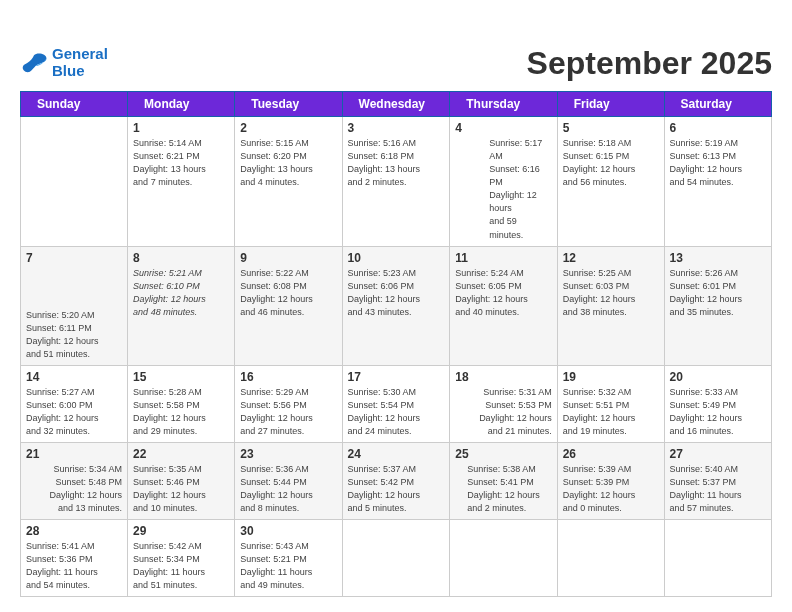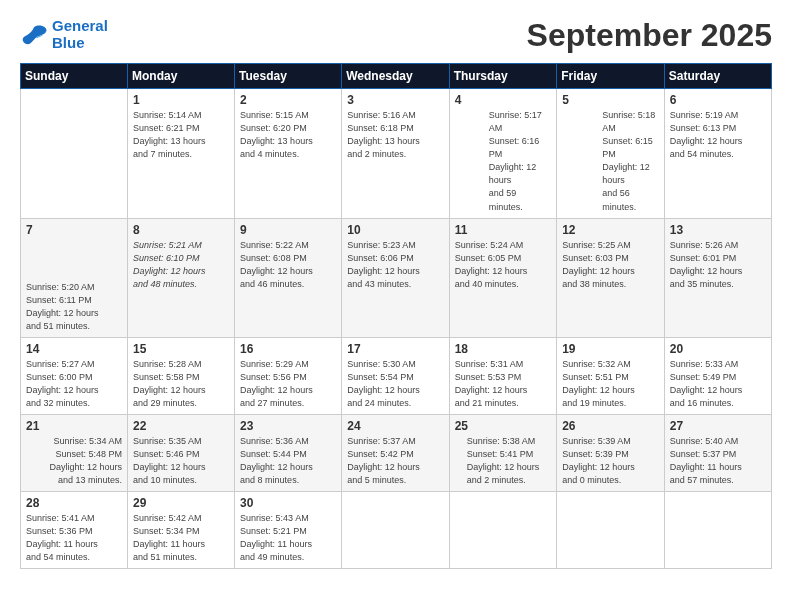--- a/index.html
+++ b/index.html
@@ -14,20 +14,21 @@
       width: 792px;
       height: 612px;
       padding: 18px 20px 14px 20px;
       background: #fff;
     }
     .header {
       display: flex;
       justify-content: space-between;
       align-items: flex-start;
       margin-bottom: 10px;
+      margin-top: 28px;
     }
     .logo {
       display: flex;
       align-items: center;
       gap: 4px;
     }
     .logo-bird {
       width: 28px;
       height: 22px;
     }
@@ -44,25 +45,25 @@
       font-size: 14px;
       color: #555;
       margin-top: 2px;
     }
     .calendar {
       width: 100%;
       border-collapse: collapse;
       border: 1px solid #ccc;
     }
     .calendar th {
-      background: #0f172a;
+      background: #6d28d9;
       color: #fff;
       font-size: 12px;
       font-weight: bold;
-      padding: 5px 4px;
+      padding: 5px 16px;
       text-align: left;
       border: 1px solid #1560aa;
     }
     .calendar td {
       vertical-align: top;
       border: 1px solid #ccc;
       padding: 4px 5px;
       width: 108px;
       min-height: 72px;
       background: #fff;
@@ -150,21 +151,21 @@
           </td>
           <td>
             <span class="day-num">4</span>
             <div class="day-info" style="white-space: pre-line; margin-left: 34px;">Sunrise: 5:17 AM
 Sunset: 6:16 PM
 Daylight: 12 hours
 and 59 minutes.</div>
           </td>
           <td>
             <span class="day-num">5</span>
-            <div class="day-info" style="white-space: pre-line; margin-left: 40px;">Sunrise: 5:18 AM
+            <div class="day-info" style="white-space: pre-line;">Sunrise: 5:18 AM
 Sunset: 6:15 PM
 Daylight: 12 hours
 and 56 minutes.</div>
           </td>
           <td>
             <span class="day-num">6</span>
             <div class="day-info" style="white-space: pre-line;">Sunrise: 5:19 AM
 Sunset: 6:13 PM
 Daylight: 12 hours
 and 54 minutes.</div>
@@ -245,21 +246,21 @@
           </td>
           <td>
             <span class="day-num">17</span>
             <div class="day-info" style="white-space: pre-line;">Sunrise: 5:30 AM
 Sunset: 5:54 PM
 Daylight: 12 hours
 and 24 minutes.</div>
           </td>
           <td>
             <span class="day-num">18</span>
-            <div class="day-info" style="white-space: pre-line;">Sunrise: 5:31 AM
+            <div class="day-info" style="white-space: pre-line; text-align: right;">Sunrise: 5:31 AM
 Sunset: 5:53 PM
 Daylight: 12 hours
 and 21 minutes.</div>
           </td>
           <td>
             <span class="day-num">19</span>
             <div class="day-info" style="white-space: pre-line;">Sunrise: 5:32 AM
 Sunset: 5:51 PM
 Daylight: 12 hours
 and 19 minutes.</div>

